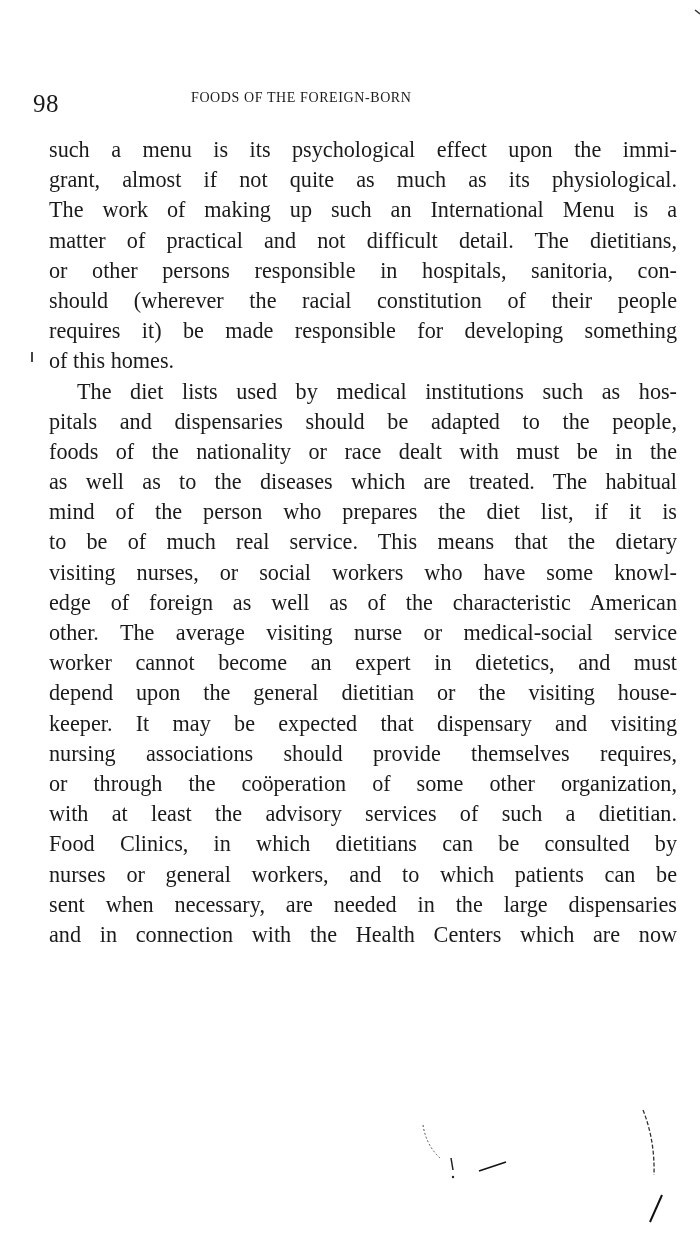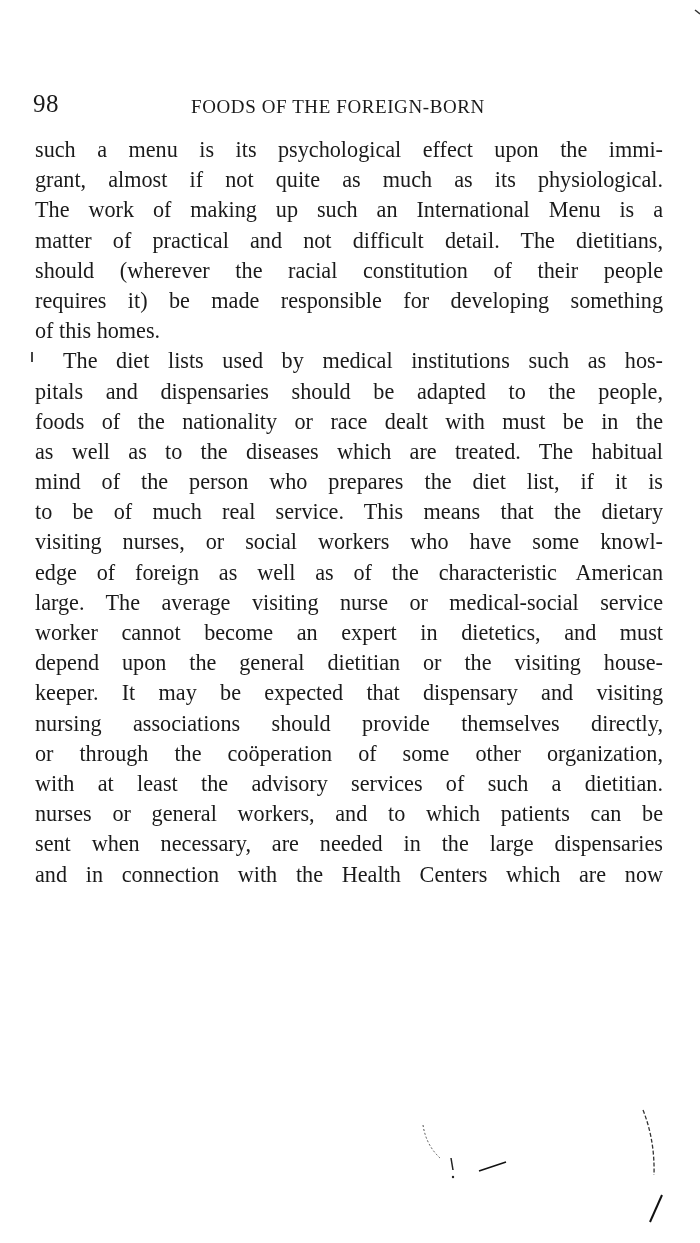--- a/index.html
+++ b/index.html
@@ -32,28 +32,28 @@
     .page-number {
       position: absolute;
       left: 0;
       top: 0;
       font-size: 25px;
       letter-spacing: 0.5px;
     }
     .running-title {
       position: absolute;
       left: 158px;
-      top: 6px;
-      font-size: 19px;
+      top: 0;
+      font-size: 14px;
       letter-spacing: 0.6px;
       text-align: center;
     }
     .body-text {
       position: absolute;
-      left: 35px;
+      left: 49px;
       top: 135px;
       width: 628px;
       font-size: 22.2px;
       line-height: 30.2px;
     }
     .line {
       display: block;
       white-space: nowrap;
       text-align: justify;
       text-align-last: justify;
@@ -93,40 +93,42 @@
   </div>
 
   <div class="margin-mark"></div>
 
   <div class="body-text">
     <div>
       <span class="line">such a menu is its psychological effect upon the immi-</span>
       <span class="line">grant, almost if not quite as much as its physiological.</span>
       <span class="line">The work of making up such an International Menu is a</span>
       <span class="line">matter of practical and not difficult detail.  The dietitians,</span>
+      <span class="line">or other persons responsible in hospitals, sanitoria, con-</span>
       <span class="line">should (wherever the racial constitution of their people</span>
       <span class="line">requires it) be made responsible for developing something</span>
       <span class="line last">of this homes.</span>
     </div>
     <div>
       <span class="line indent">The diet lists used by medical institutions such as hos-</span>
       <span class="line">pitals and dispensaries should be adapted to the people,</span>
       <span class="line">foods of the nationality or race dealt with must be in the</span>
       <span class="line">as well as to the diseases which are treated.  The habitual</span>
       <span class="line">mind of the person who prepares the diet list, if it is</span>
       <span class="line">to be of much real service.  This means that the dietary</span>
       <span class="line">visiting nurses, or social workers who have some knowl-</span>
       <span class="line">edge of foreign as well as of the characteristic American</span>
-      <span class="line">large.  The average visiting nurse or medical-social service</span>
+      <span class="line">other.  The average visiting nurse or medical-social service</span>
       <span class="line">worker cannot become an expert in dietetics, and must</span>
       <span class="line">depend upon the general dietitian or the visiting house-</span>
       <span class="line">keeper.  It may be expected that dispensary and visiting</span>
-      <span class="line">nursing associations should provide themselves directly,</span>
+      <span class="line">nursing associations should provide themselves requires,</span>
       <span class="line">or through the coöperation of some other organization,</span>
       <span class="line">with at least the advisory services of such a dietitian.</span>
+      <span class="line">Food Clinics, in which dietitians can be consulted by</span>
       <span class="line">nurses or general workers, and to which patients can be</span>
       <span class="line">sent when necessary, are needed in the large dispensaries</span>
       <span class="line">and in connection with the Health Centers which are now</span>
     </div>
   </div>
 
   <svg class="scan-marks" viewBox="0 0 700 1243" width="700" height="1243">
     <path d="M695 10 L700 14" stroke="#333" stroke-width="1.5" fill="none"></path>
     <path d="M423 1125 Q426 1145 440 1158" stroke="#555" stroke-width="1" fill="none" stroke-dasharray="2 2"></path>
     <path d="M451 1158 L453 1170" stroke="#222" stroke-width="1.5" fill="none"></path>

